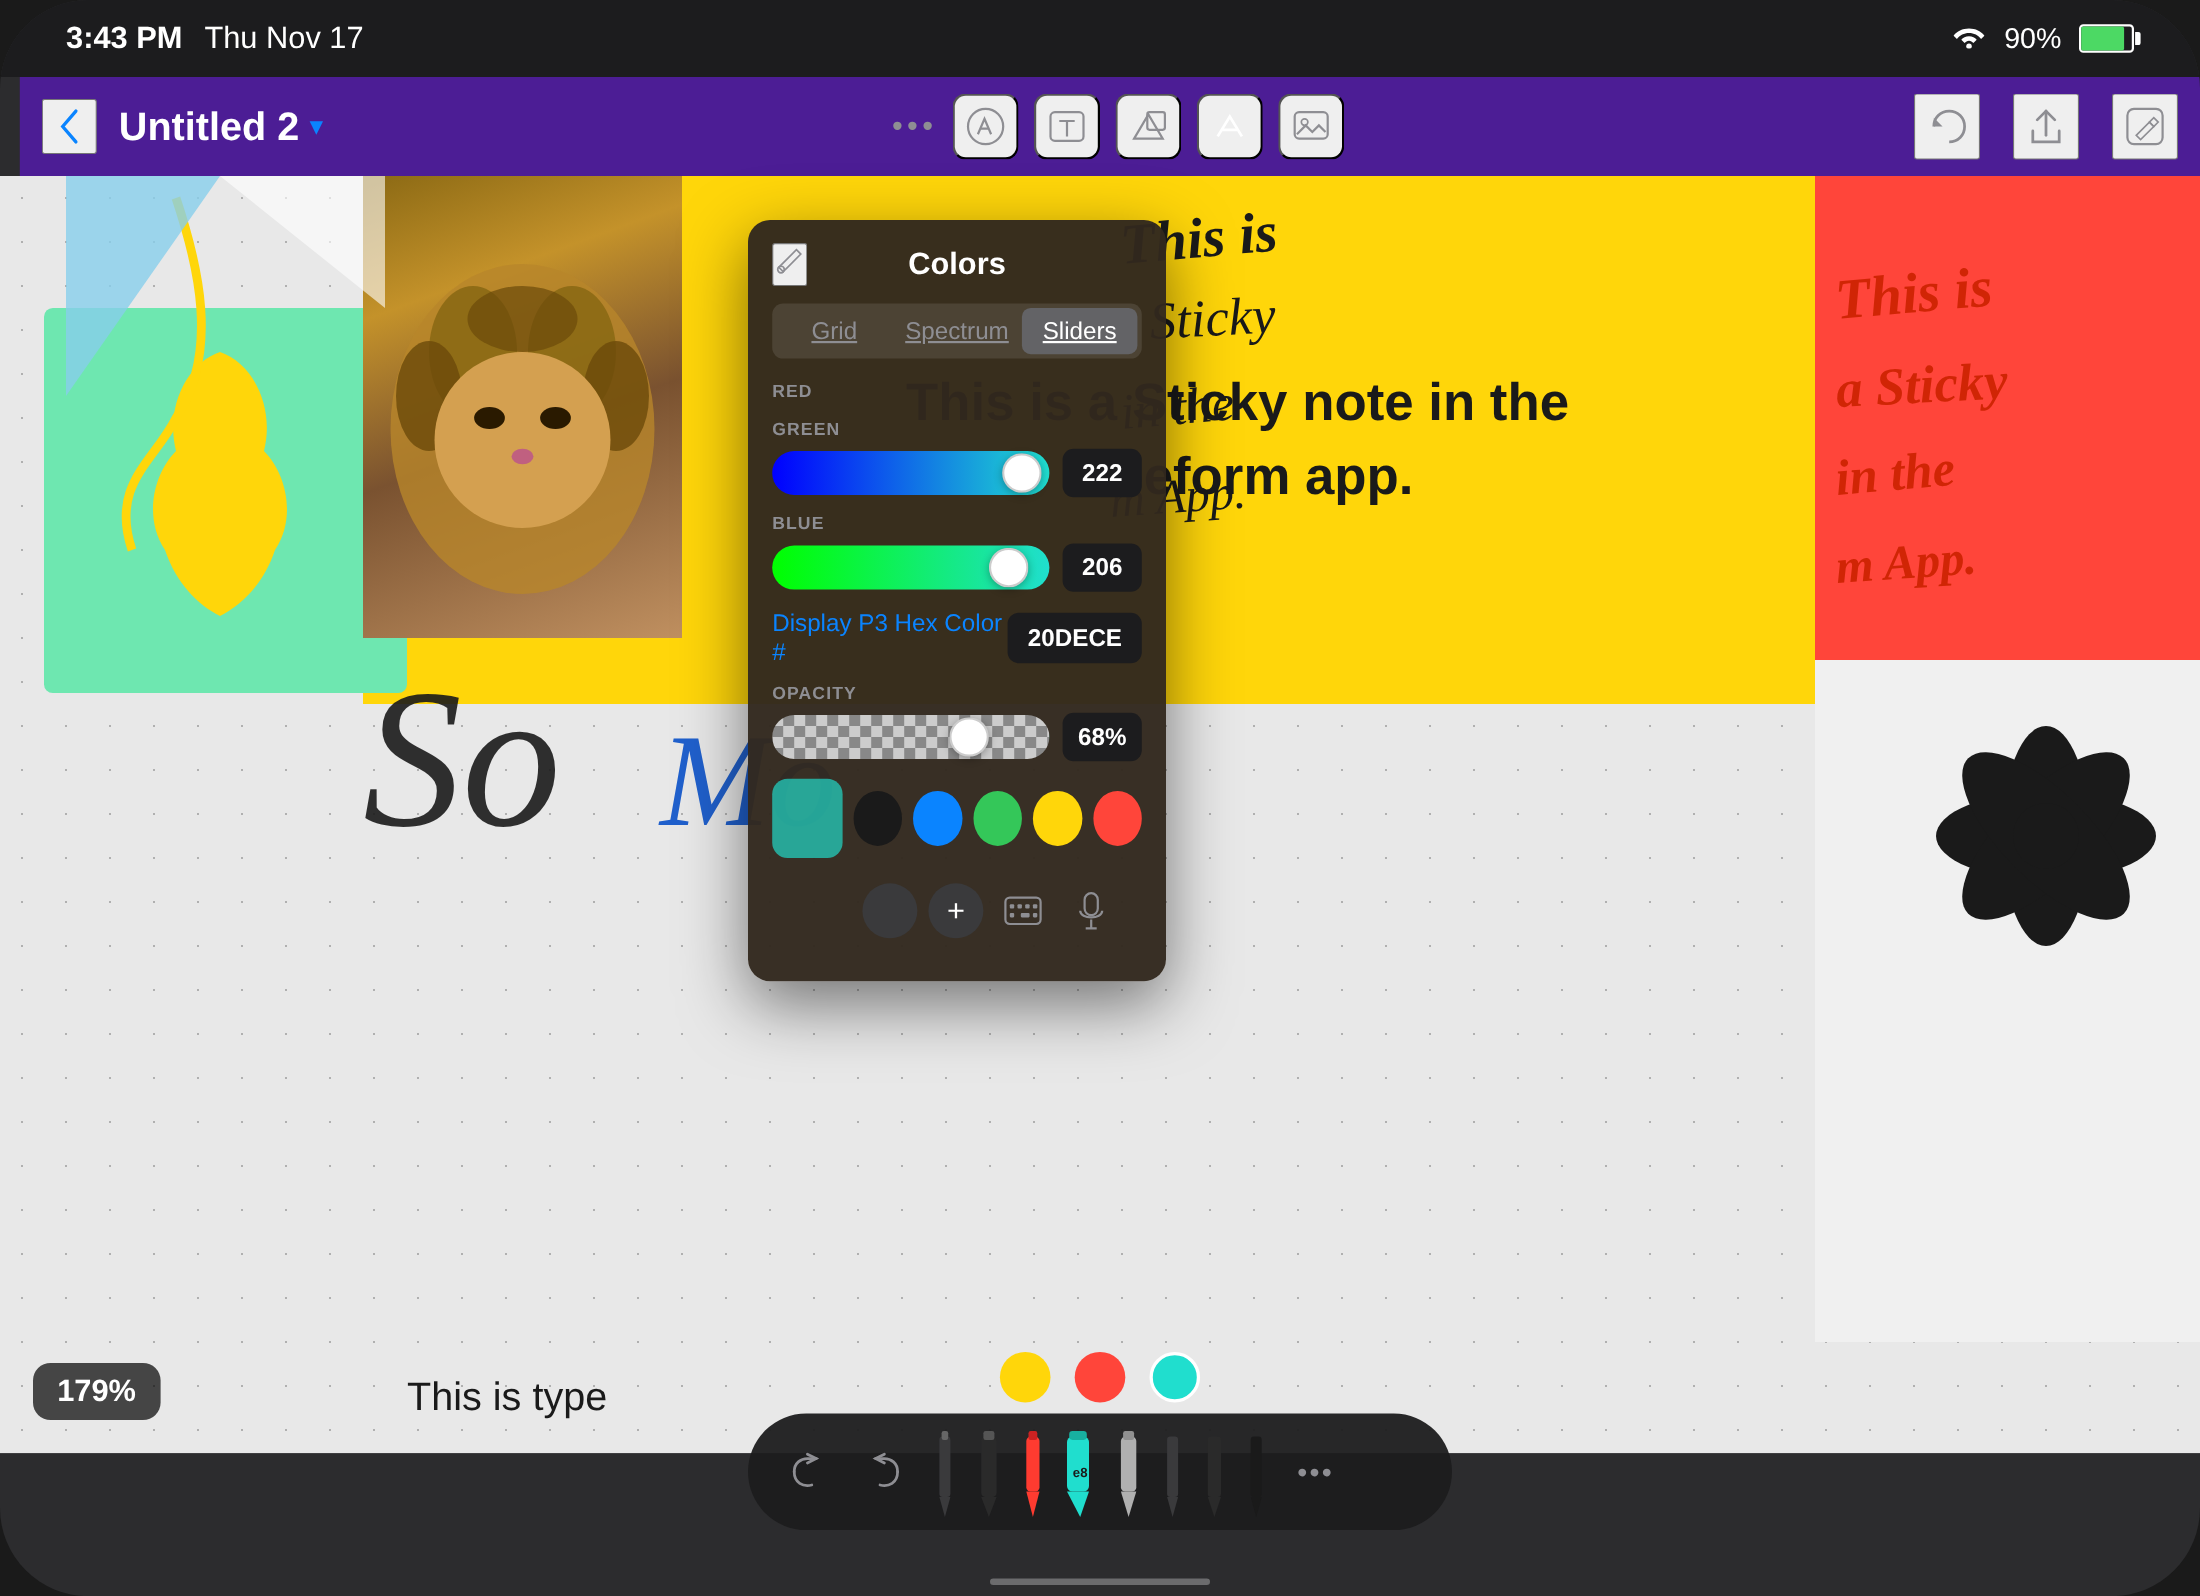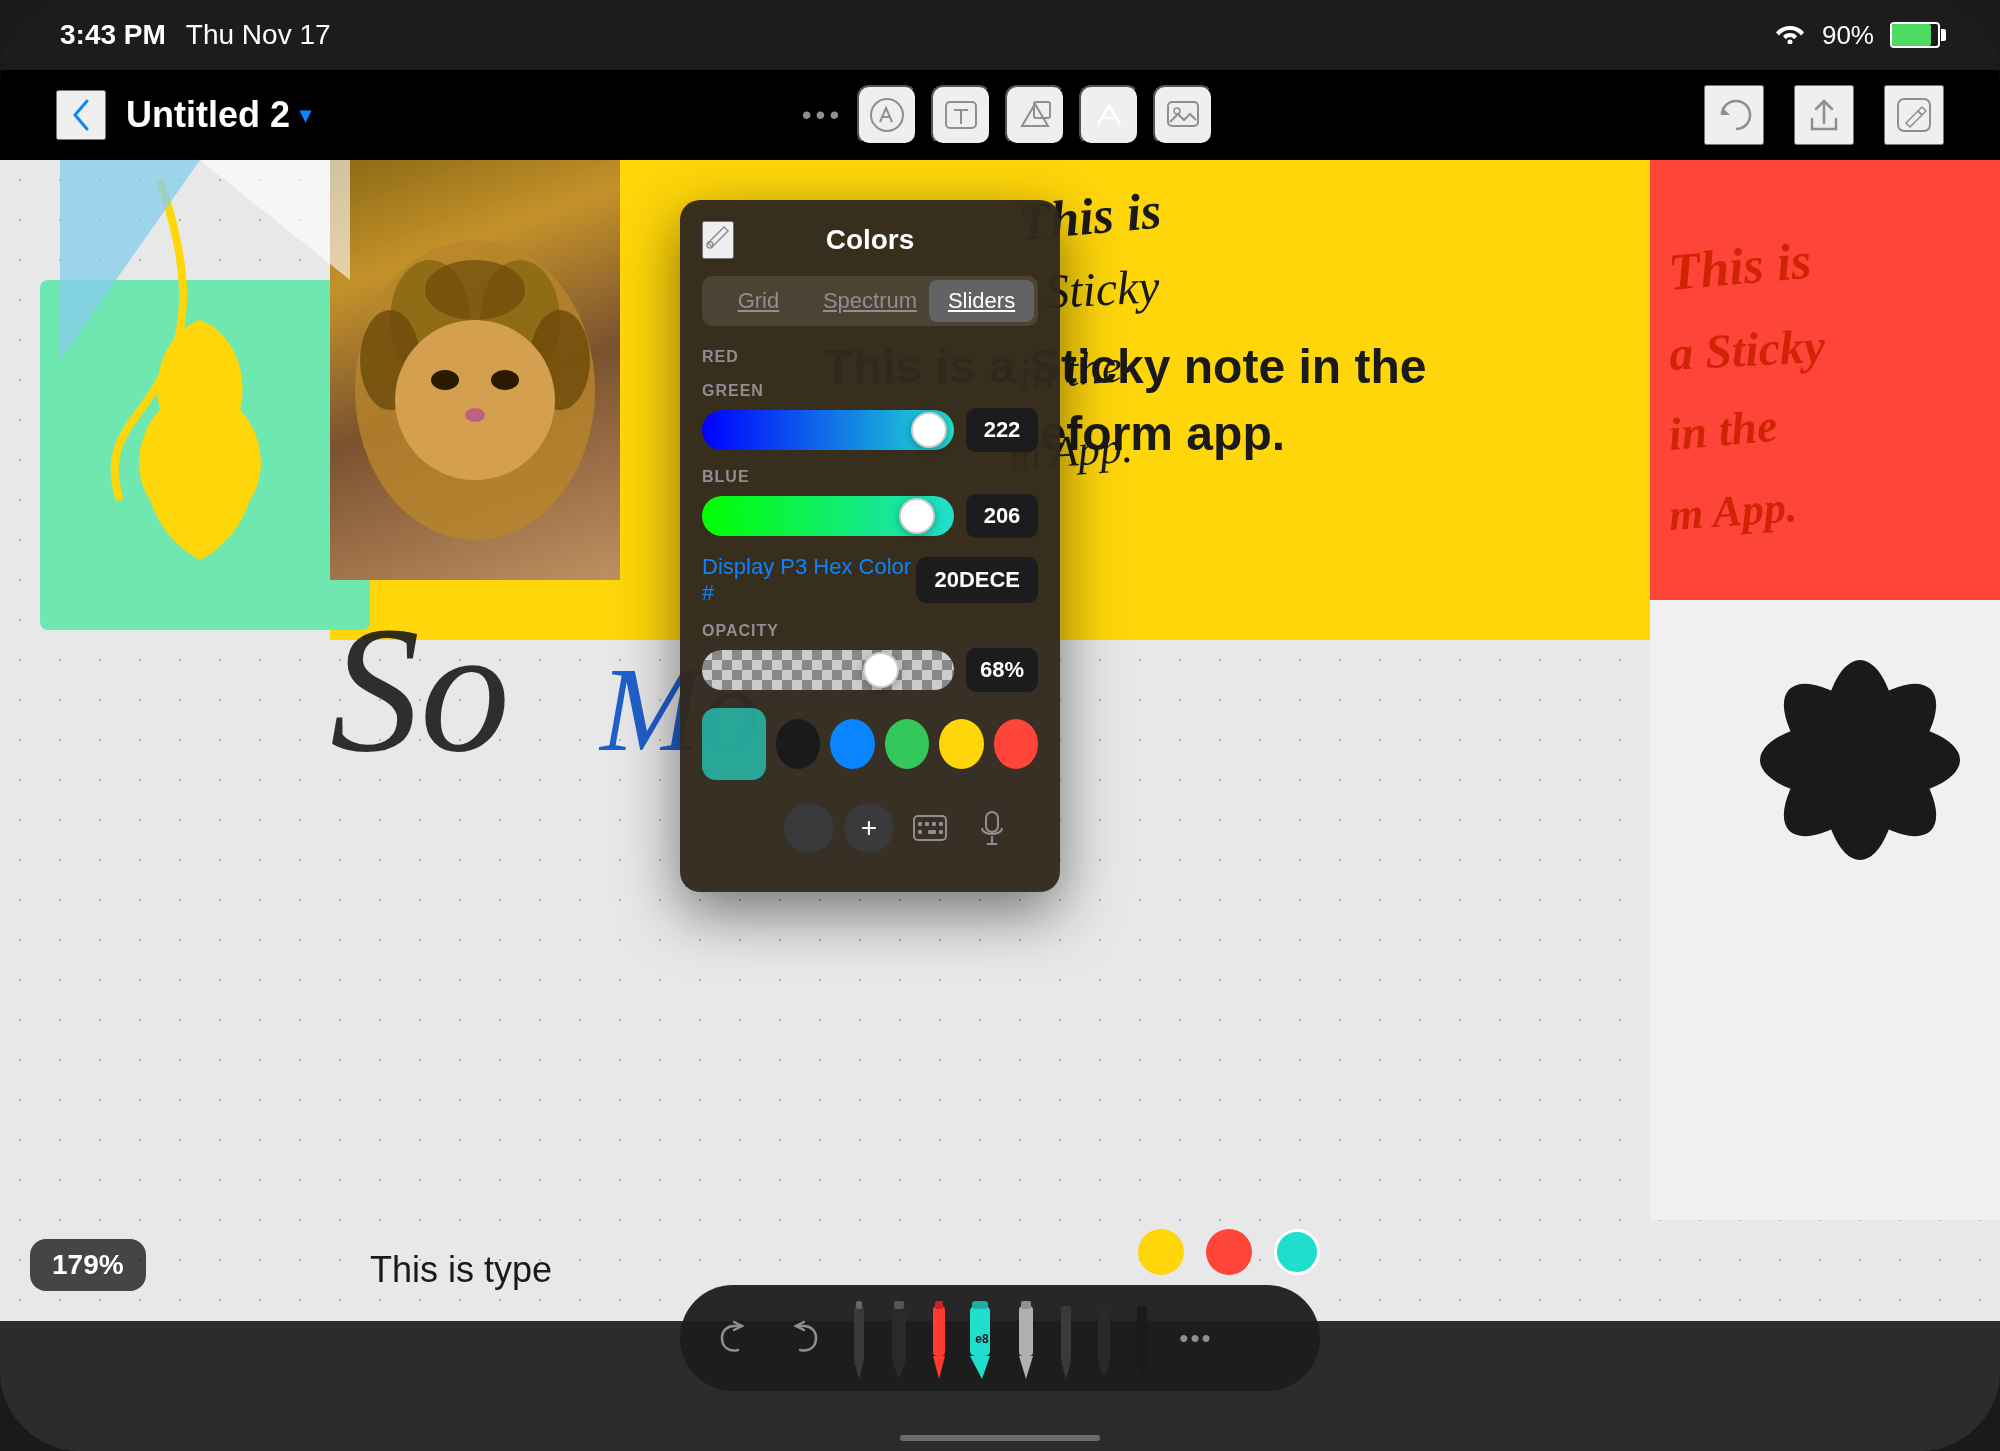--- a/index.html
+++ b/index.html
@@ -81,28 +81,28 @@
       width: 85%;
       height: 100%;
       background: #4cd964;
       border-radius: 2px;
     }
 
     
     .navbar {
       position: absolute;
       top: 70px;
-      left: 0;
+      left: 18px;
       right: 0;
       height: 90px;
-      background: #000000;
+      background: #4c1d95;
       display: flex;
       align-items: center;
       justify-content: space-between;
-      padding: 0 56px;
+      padding: 0 20px;
       z-index: 100;
     }
     .nav-left {
       display: flex;
       align-items: center;
       gap: 20px;
     }
     .nav-back-btn {
       width: 50px;
       height: 50px;
@@ -639,21 +639,21 @@
             <rect x="8" y="2" width="12" height="20" rx="6" stroke="#8e8e93" stroke-width="2"></rect>
             <path d="M4 18 C4 26 24 26 24 18" stroke="#8e8e93" stroke-width="2" fill="none"></path>
             <path d="M14 26 L14 34" stroke="#8e8e93" stroke-width="2"></path>
             <path d="M9 34 L19 34" stroke="#8e8e93" stroke-width="2"></path>
           </svg>
         </div>
       </div>
     </div>
   </div>
 
-  <div style="position:absolute;bottom:60px;left:50%;transform:translateX(-50%);z-index:300;display:flex;flex-direction:column;align-items:flex-end;gap:10px;">
+  <div style="position:absolute;bottom:60px;left:50%;transform:translateX(-50%);z-index:300;display:flex;flex-direction:column;align-items:center;gap:10px;">
 
     <div style="display:flex;gap:22px;align-items:center;">
       <div style="width:46px;height:46px;border-radius:50%;background:#ffd60a;"></div>
       <div style="width:46px;height:46px;border-radius:50%;background:#ff453a;"></div>
       <div style="width:46px;height:46px;border-radius:50%;background:#20DECE;border:3px solid #fff;"></div>
     </div>
 
     <div style="background:rgba(28,28,30,0.95);border-radius:56px;height:106px;display:flex;align-items:center;padding:0 24px;gap:10px;min-width:640px;">
 
       <button style="width:60px;height:60px;background:none;border:none;cursor:pointer;display:flex;align-items:center;justify-content:center;">

